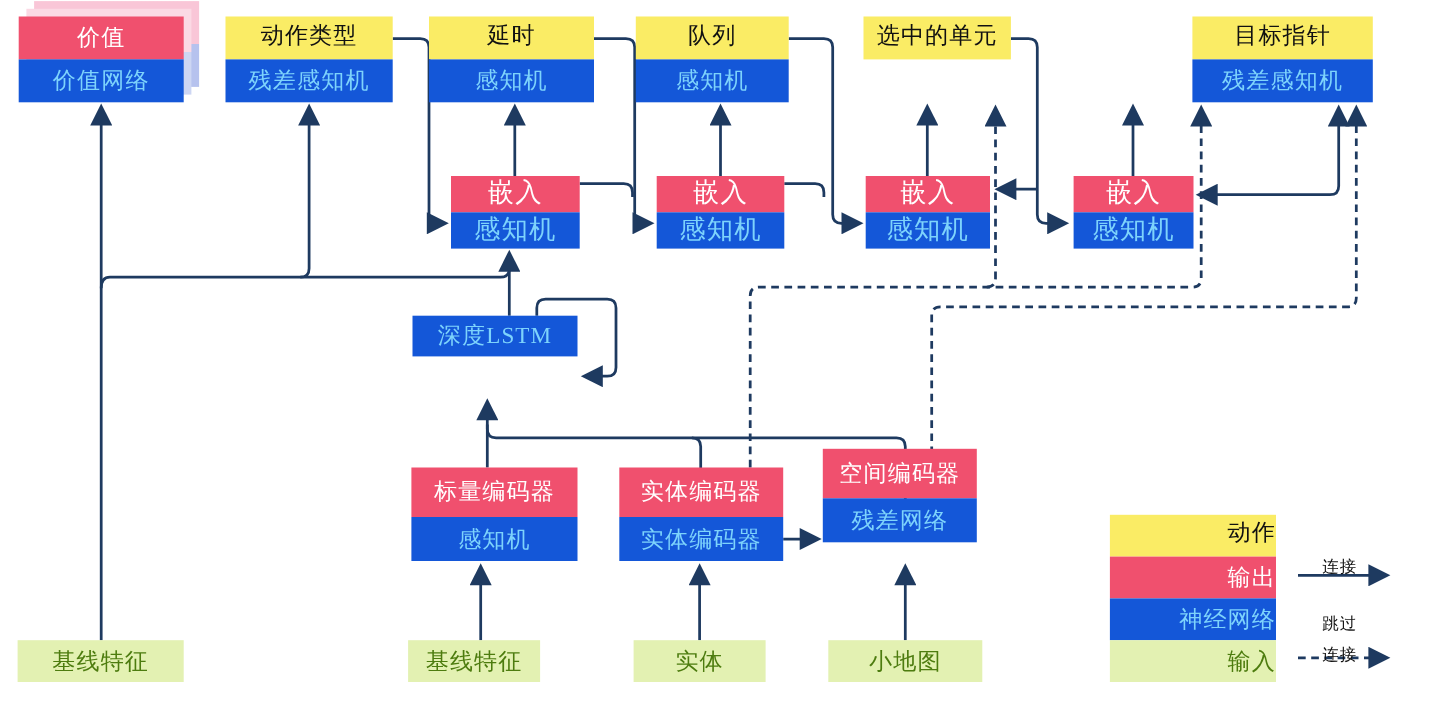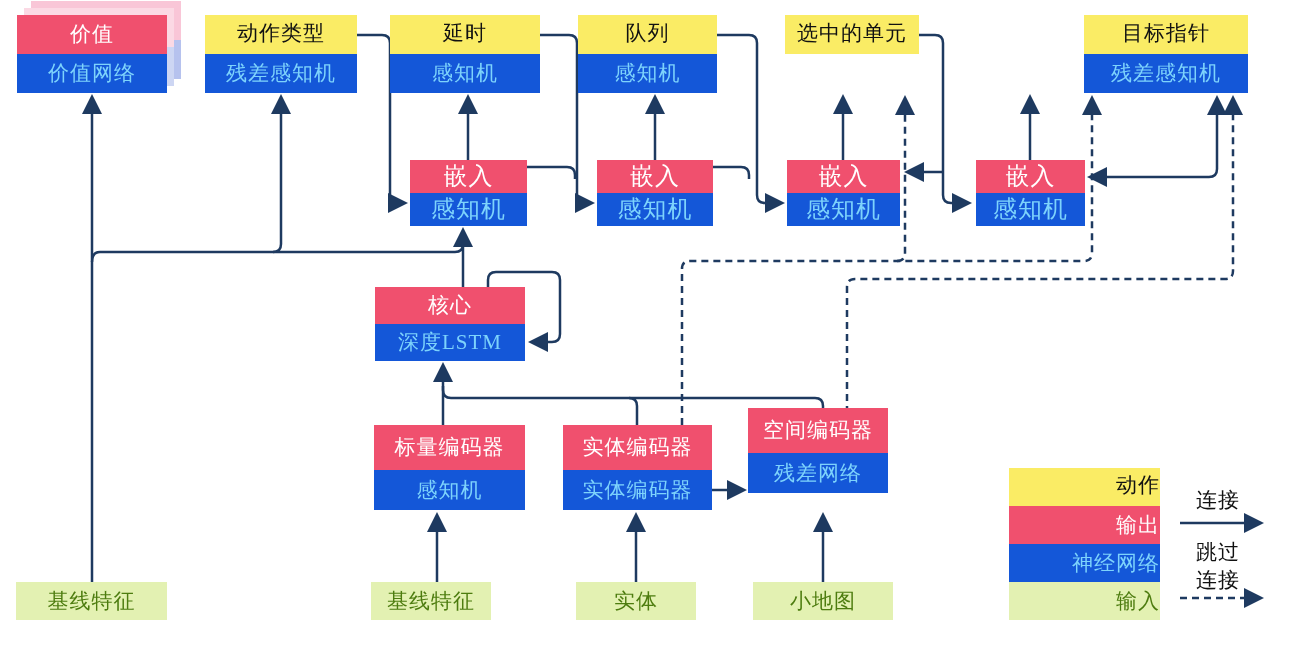--- a/index.html
+++ b/index.html
@@ -34,21 +34,21 @@
   .enc  .half-bot{height:40px;line-height:40px;}
   .input-node{position:absolute;z-index:2;height:38px;line-height:38px;text-align:center;
         font-size:21px;letter-spacing:1px;}
   .ghost{position:absolute;z-index:0;width:150px;height:78px;}
   .ghost.g2{background:linear-gradient(180deg,var(--ghost-pink) 0 50%,var(--ghost-blue) 50% 100%);}
   .ghost.g1{background:linear-gradient(180deg,var(--ghost-pink2) 0 50%,var(--ghost-blue2) 50% 100%);}
   
   .legend-chip{position:absolute;z-index:2;left:1009px;width:151px;height:38px;line-height:38px;
         text-align:right;font-size:21px;letter-spacing:1px;}
   .legend-label{position:absolute;z-index:2;width:90px;text-align:center;
-        font-size:21px;color:#111;letter-spacing:1px;}
+        font-size:15px;color:#111;letter-spacing:1px;margin-top:20px;}
 </style>
 </head>
 <body>
 
 <div id="stage">
 
   <div class="ghost g2" style="left:31px;top:1px;"></div>
   <div class="ghost g1" style="left:24px;top:8px;"></div>
 
   <svg id="wires" width="1301" height="662" viewBox="0 0 1301 662">
@@ -129,21 +129,20 @@
   <div class="node emb" style="left:787px;top:160px;width:113px">
     <span class="half red">嵌入</span>
     <span class="half blue">感知机</span>
   </div>
   <div class="node emb" style="left:976px;top:160px;width:109px">
     <span class="half red">嵌入</span>
     <span class="half blue">感知机</span>
   </div>
 
   <div class="node core" style="left:375px;top:287px;width:150px">
-    <span class="half red">核心</span>
     <span class="half blue">深度LSTM</span>
   </div>
 
   <div class="node enc" style="left:374px;top:425px;width:151px">
     <span class="half half-top red">标量编码器</span>
     <span class="half half-bot blue">感知机</span>
   </div>
   <div class="node enc" style="left:563px;top:425px;width:149px">
     <span class="half half-top red">实体编码器</span>
     <span class="half half-bot blue">实体编码器</span>

